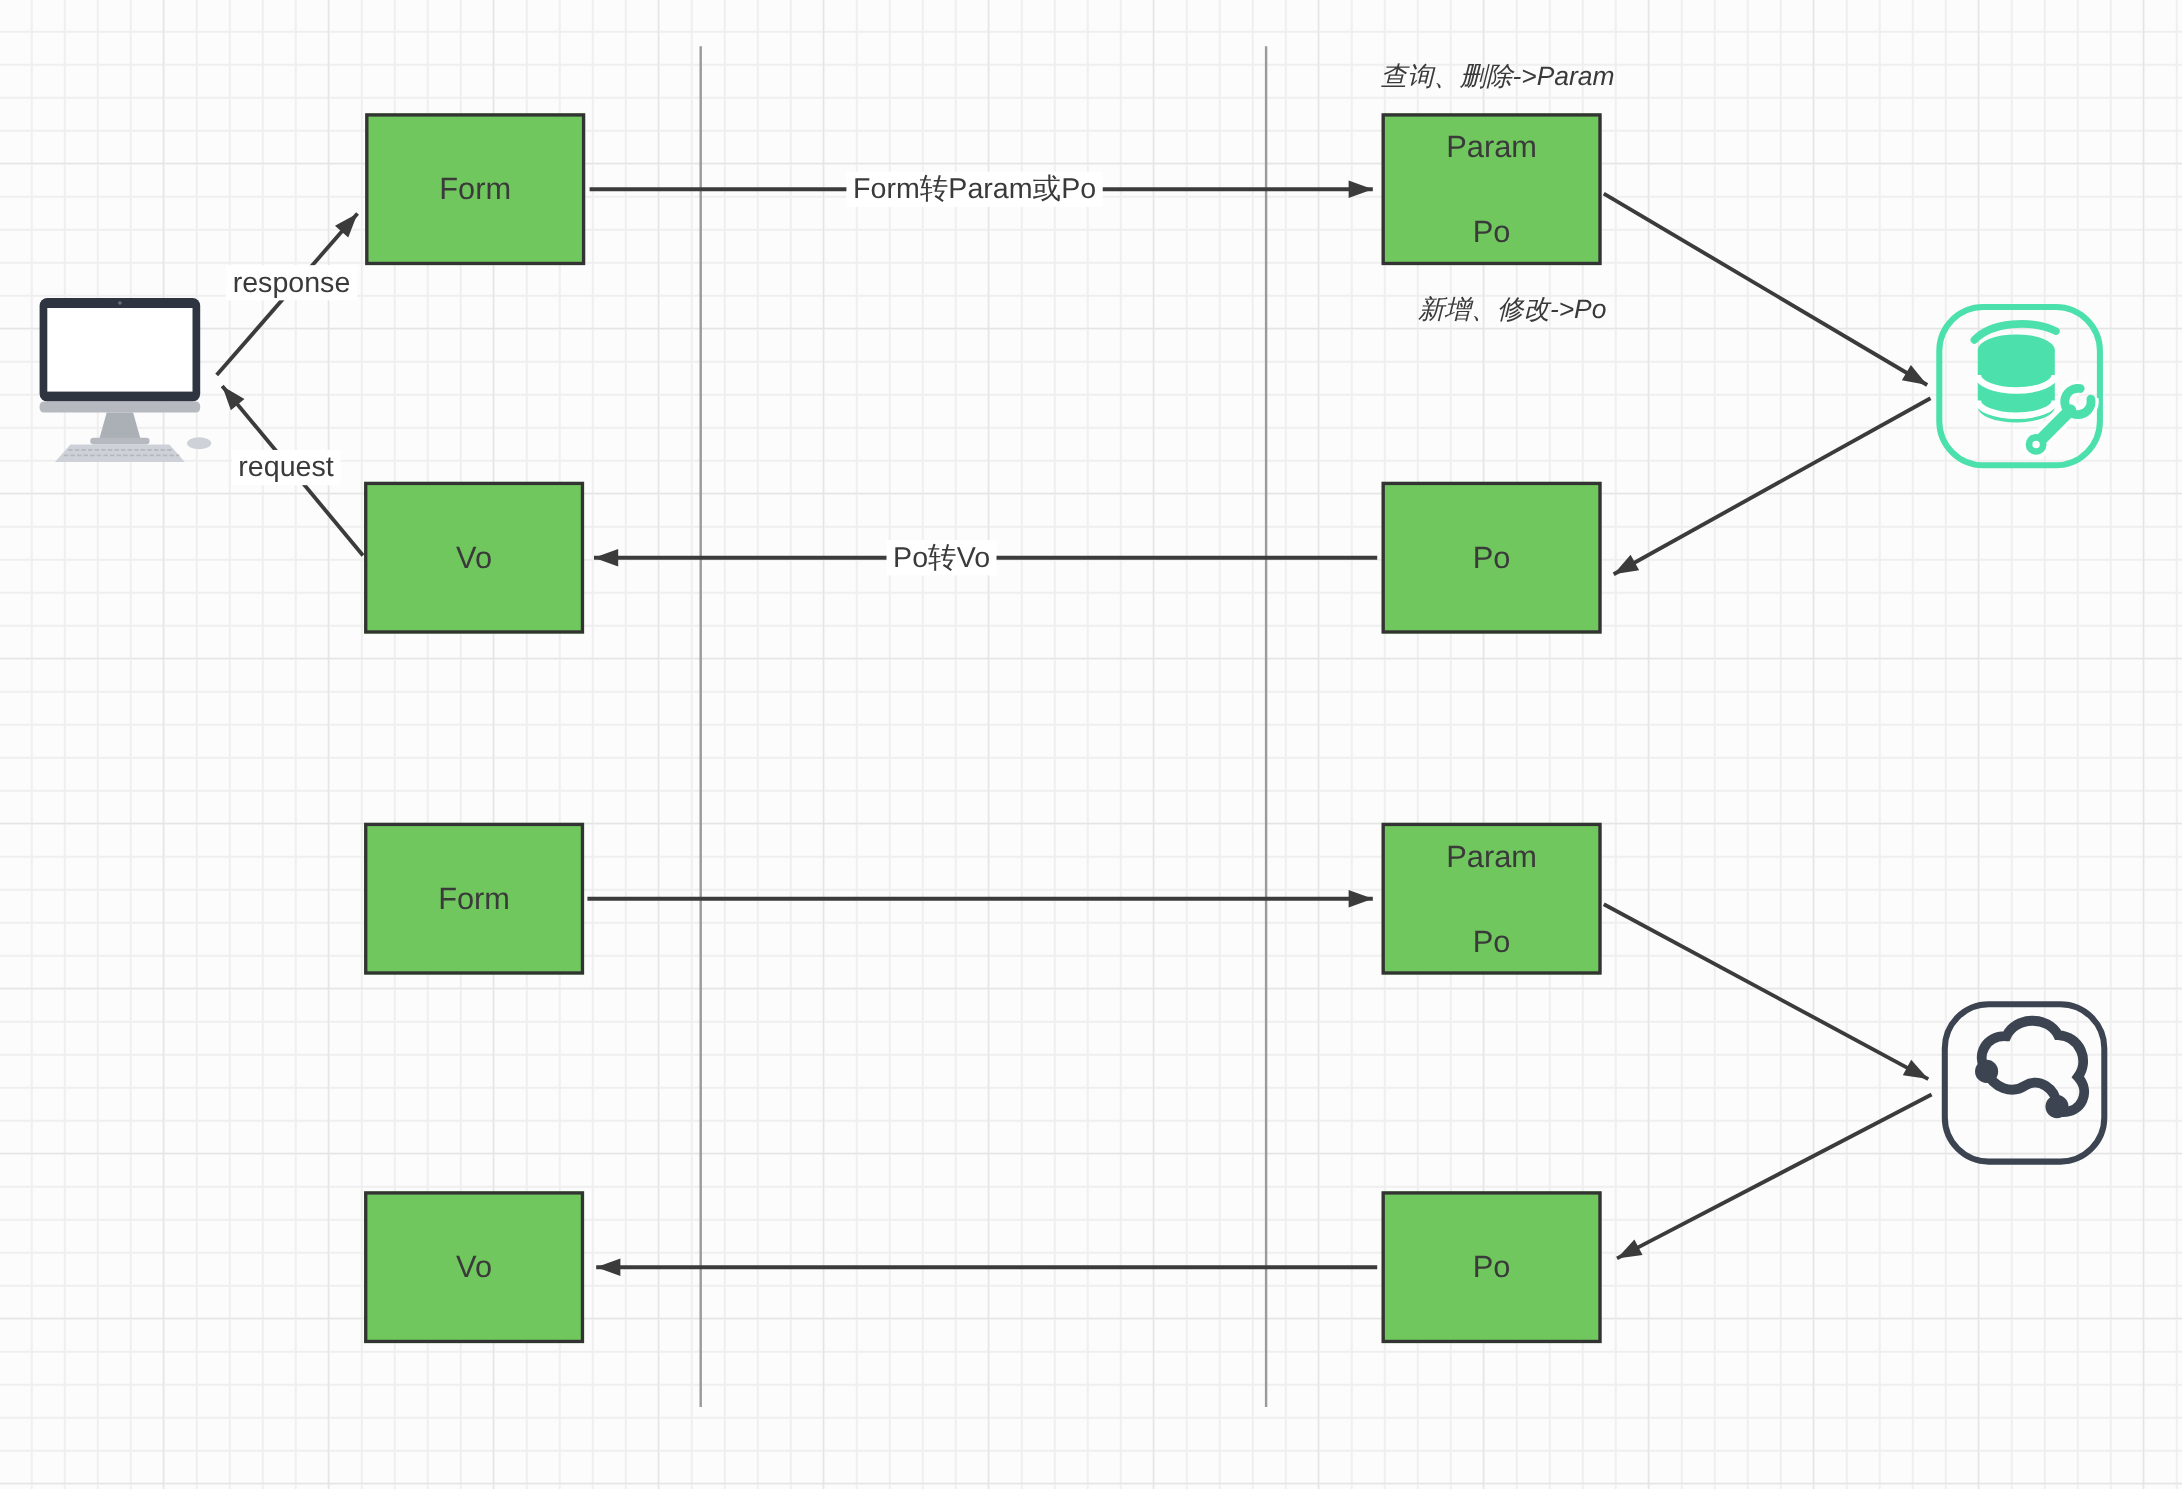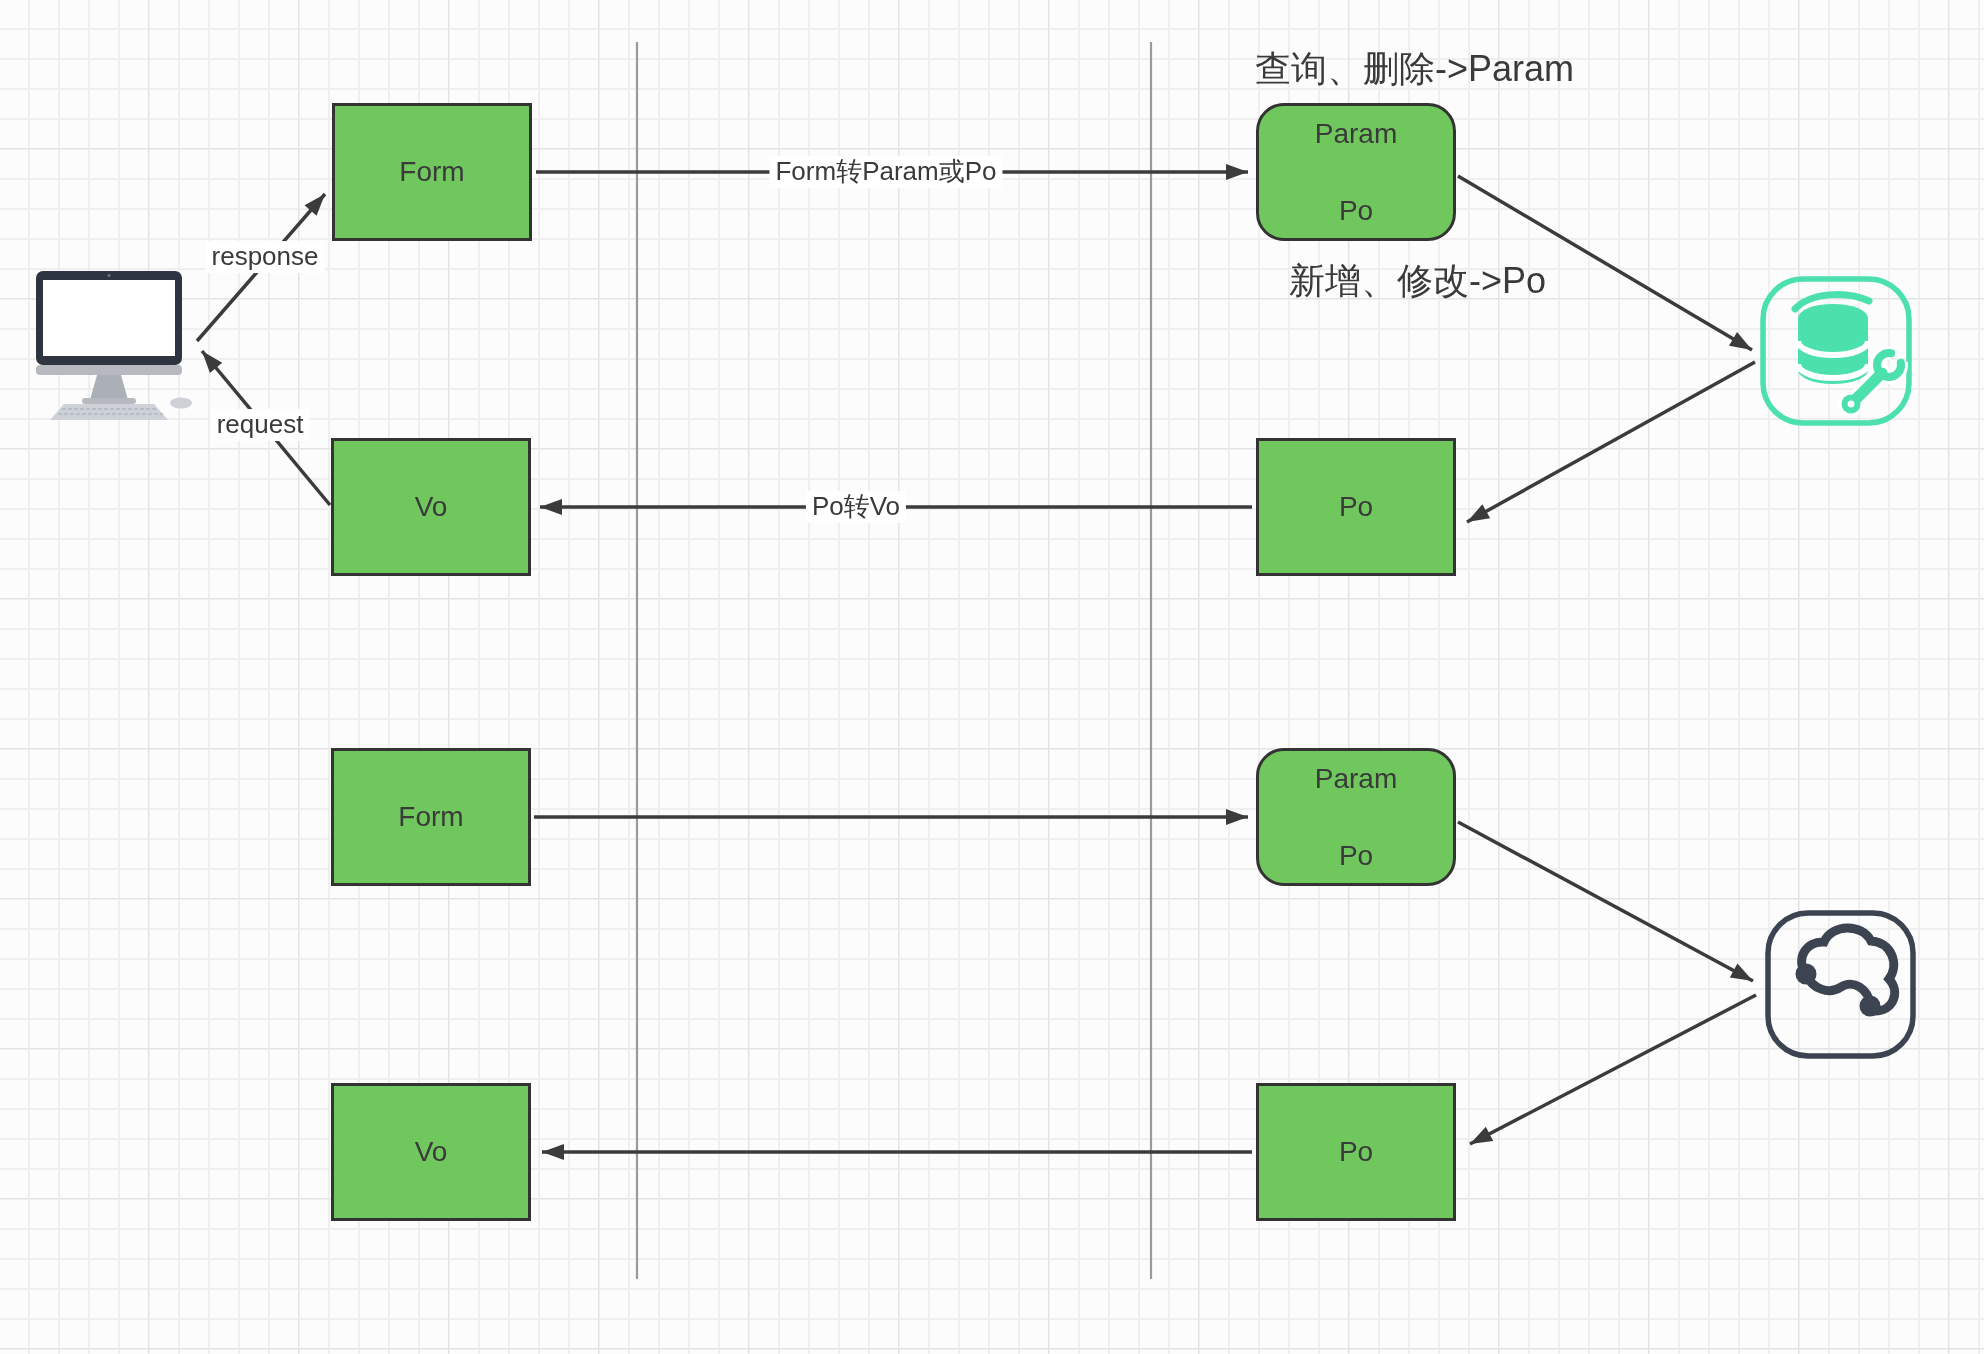--- a/index.html
+++ b/index.html
@@ -40,38 +40,39 @@
     width:200px;height:138px;
     background:var(--box-fill);
     border:3.5px solid var(--box-border);
     box-sizing:border-box;
     display:flex;flex-direction:column;
     align-items:center;justify-content:center;
     color:var(--text);
     font-size:28px;
     text-align:center;
   }
-  .box.two-line{gap:45px;border-radius:28px;}
+  .box.two-line{gap:45px;}
   .edge-label{
     position:absolute;
     transform:translate(-50%,-50%);
     background:#ffffff;
     padding:1px 6px;
     font-size:26px;
     color:var(--text);
     white-space:nowrap;
     line-height:1.15;
     text-align:center;
   }
   .annotation{
     position:absolute;
     transform:translateY(-50%);
-    font-size:36px;
+    font-size:24px;
     color:var(--text);
     white-space:nowrap;
+    font-style:italic;
   }
 </style>
 </head>
 <body>
 
 <div class="canvas">
 
   <svg class="layer">
     <defs>
       <marker id="ah" markerUnits="userSpaceOnUse" markerWidth="26" markerHeight="20" refX="23" refY="9" orient="auto">

